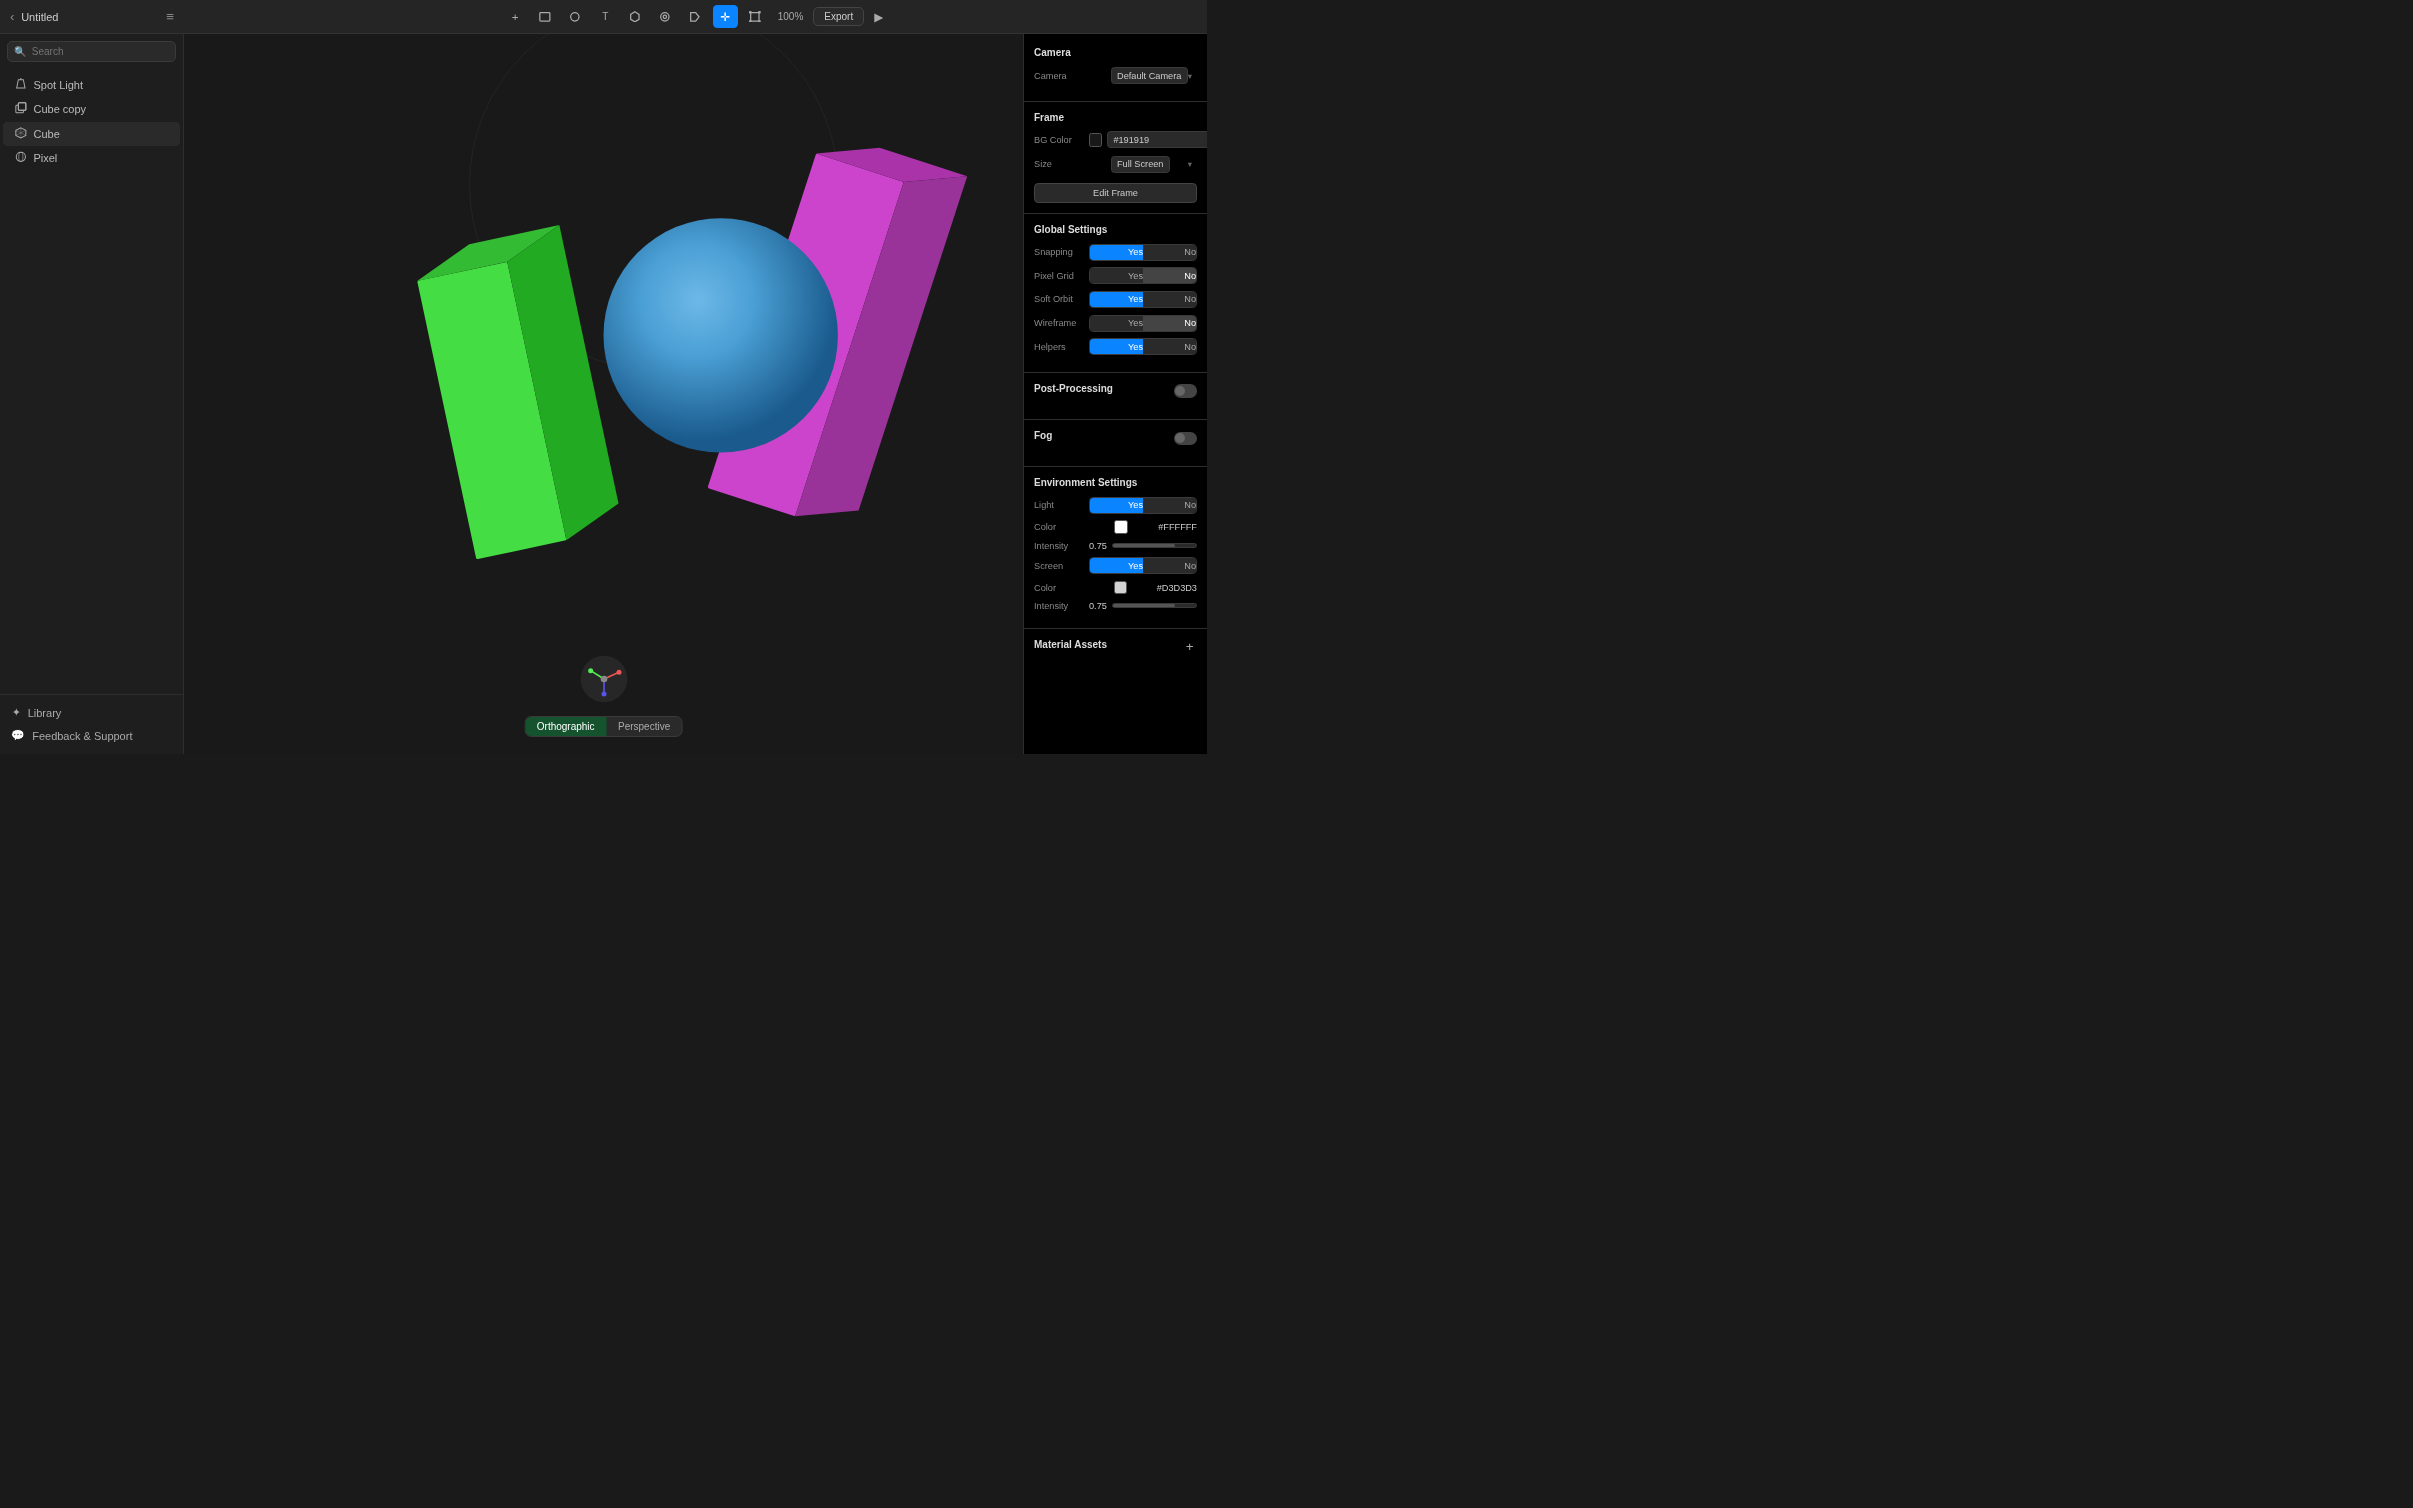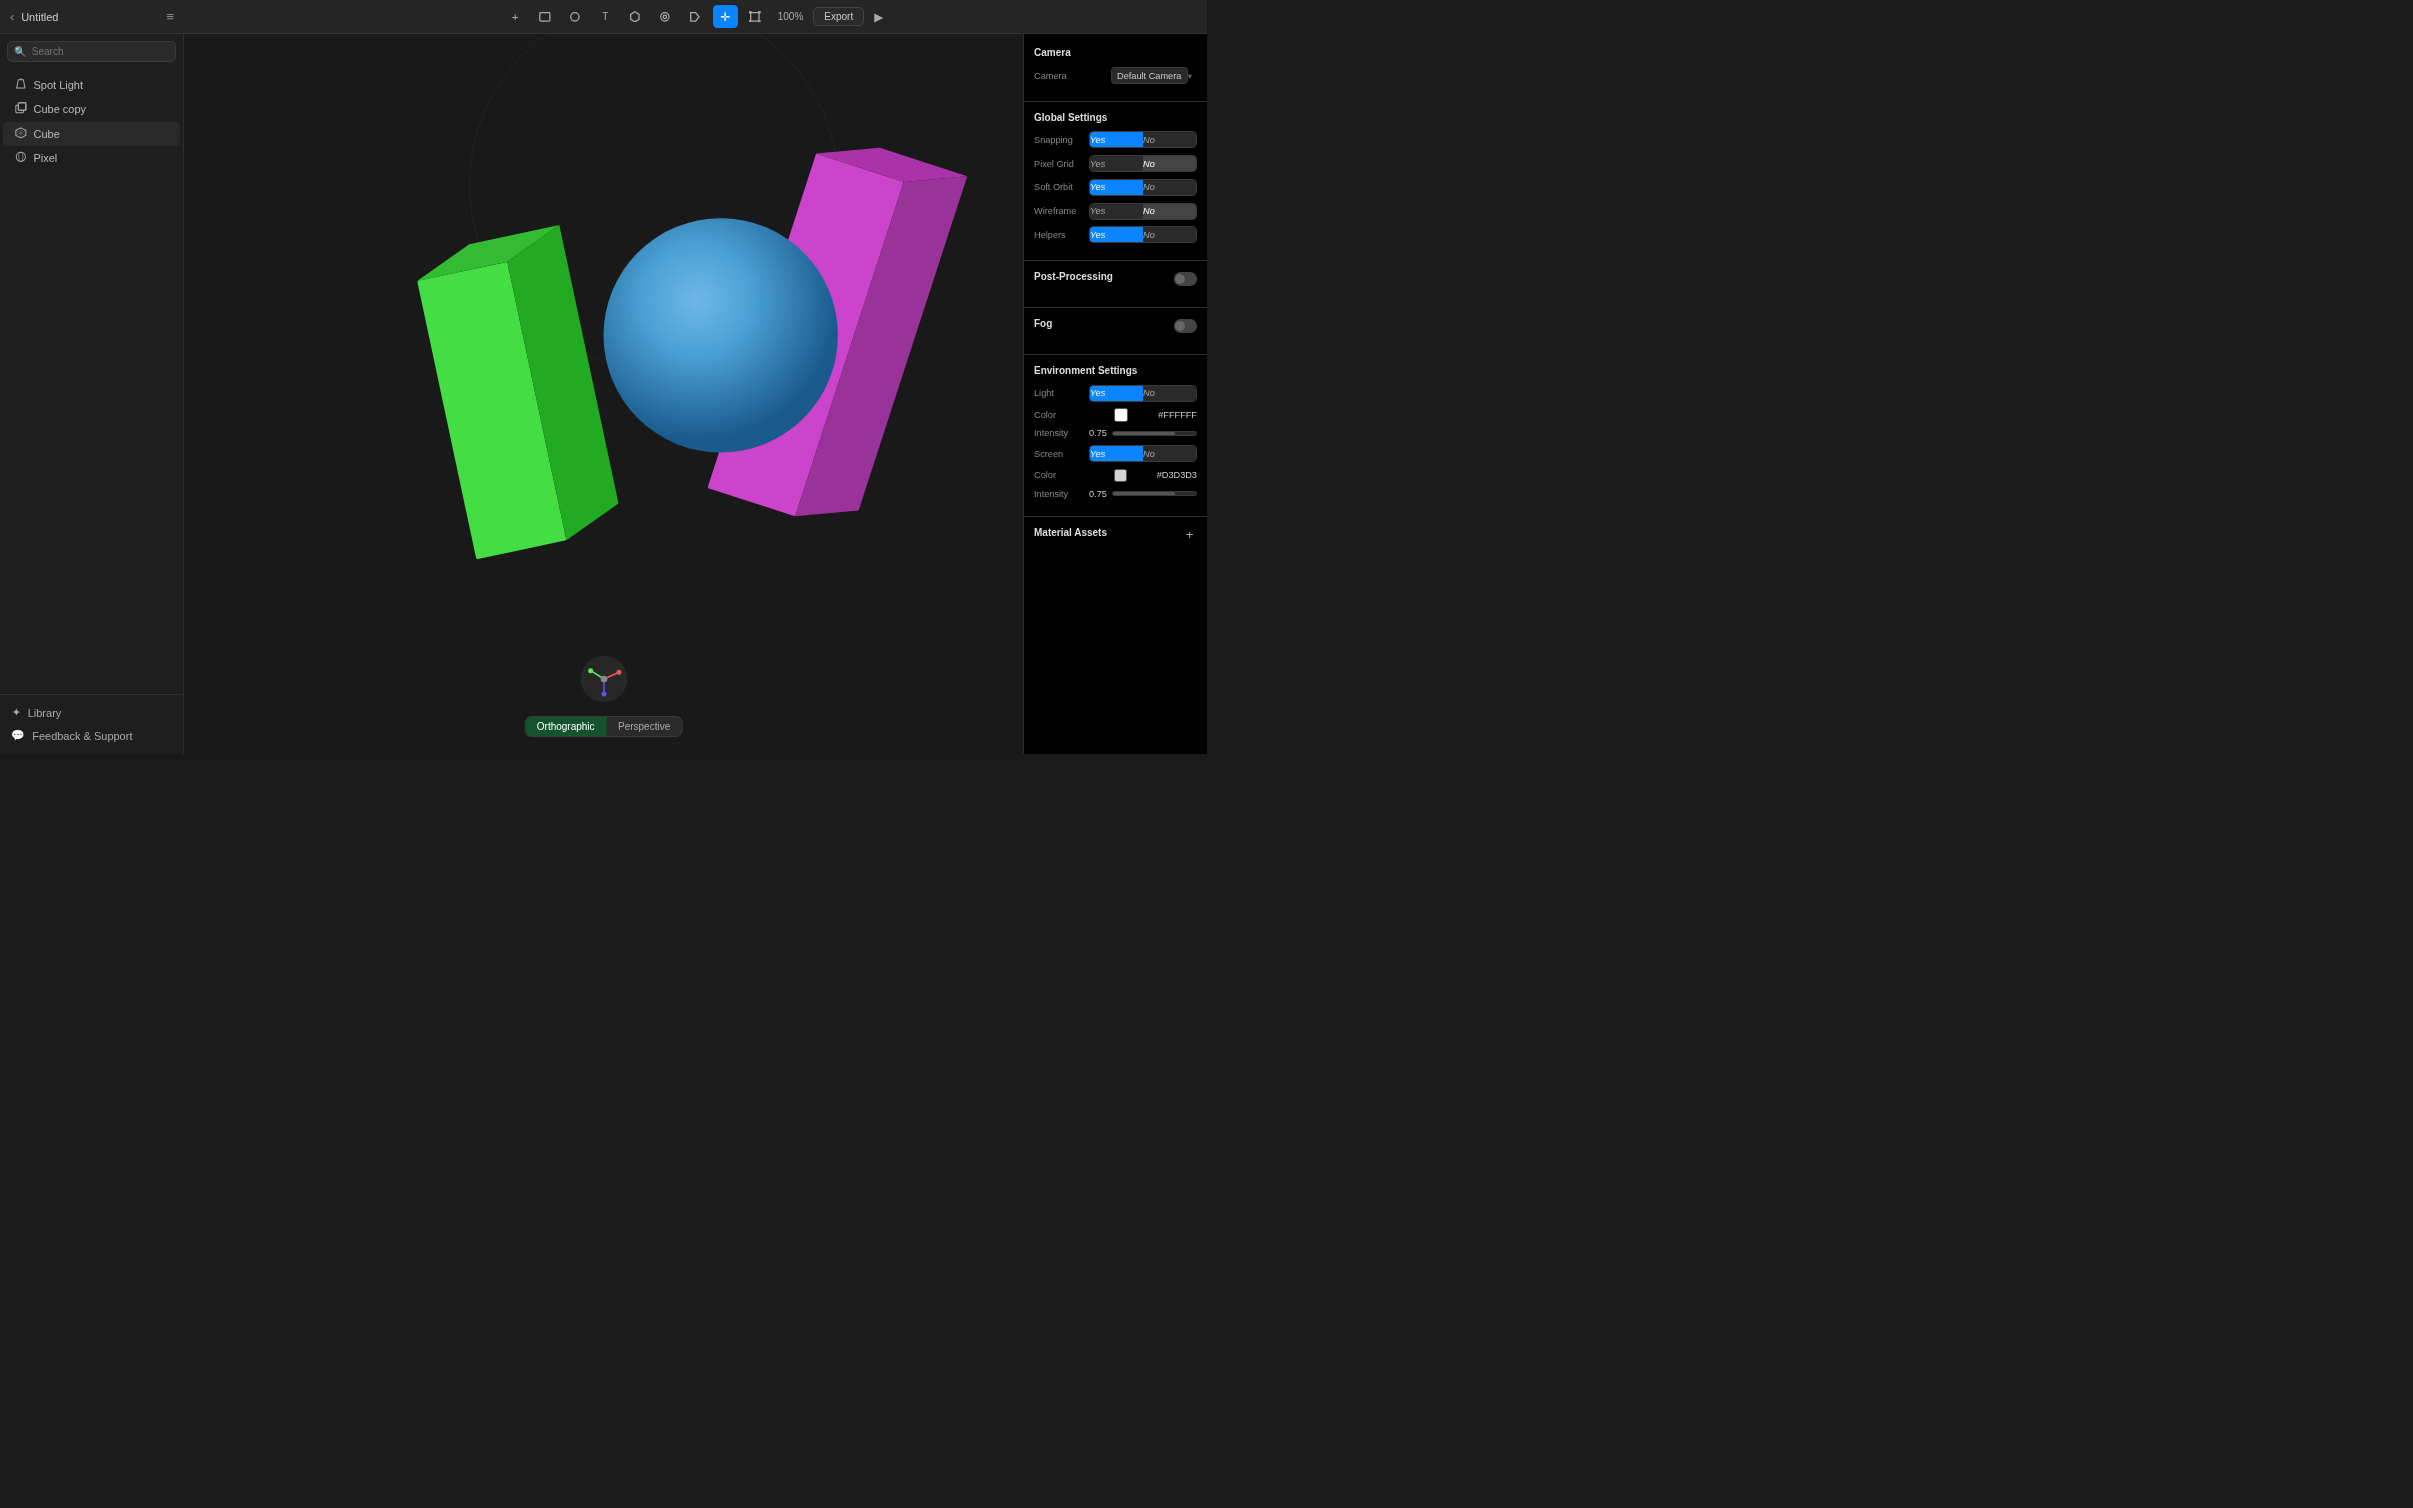--- a/index.html
+++ b/index.html
@@ -303,26 +303,25 @@
       display: flex;
       border-radius: 4.2px;
       overflow: hidden;
       border: 0.8px solid #3a3a3a;
       flex: 1;
     }
     .yn-btn {
       flex: 1;
       padding: 2.5px 0;
       font-size: 9.2px;
-      text-align: left;
+      text-align: right;
       cursor: pointer;
       background: #2a2a2a;
       color: #aaa;
       border: none;
-      font-style: italic;
     }
     .yn-btn.active-yes {
       background: #0a84ff;
       color: #fff;
     }
     .yn-btn.active-no {
       background: #444;
       color: #fff;
     }
     .edit-frame-btn {
@@ -571,20 +570,38 @@
       <div class="prop-row">
         <span class="prop-label">Camera</span>
         <div class="select-wrapper">
           <select class="prop-select">
             <option>Default Camera</option>
           </select>
         </div>
       </div>
     </div>
 
+    <div class="panel-section">
+      <div class="section-title">Frame</div>
+      <div class="prop-row">
+        <span class="prop-label">BG Color</span>
+        <div class="color-swatch" style="background:#191919;"></div>
+        <input class="prop-input" style="flex: 1 1 0%;" value="#191919">
+
+      </div>
+      <div class="prop-row">
+        <span class="prop-label">Size</span>
+        <div class="select-wrapper">
+          <select class="prop-select">
+            <option>Full Screen</option>
+          </select>
+        </div>
+      </div>
+      <button class="edit-frame-btn">Edit Frame</button>
+    </div>
 
     <div class="panel-section">
       <div class="section-title">Global Settings</div>
 
       <div class="prop-row">
         <span class="prop-label">Snapping</span>
         <div class="yes-no-group">
           <button class="yn-btn active-yes">Yes</button>
           <button class="yn-btn">No</button>
         </div>

